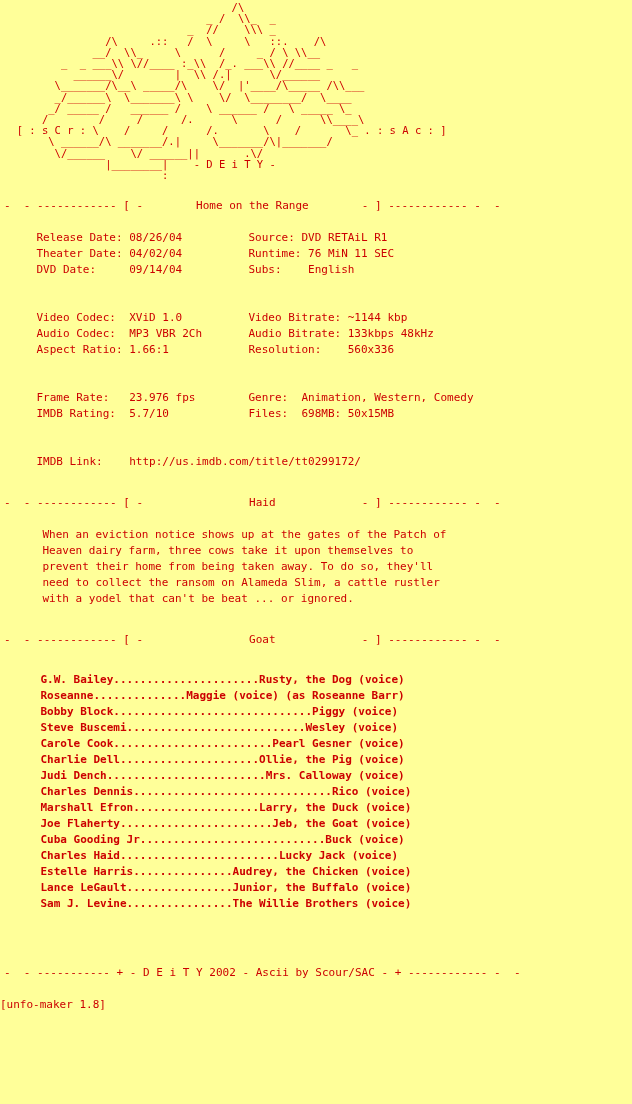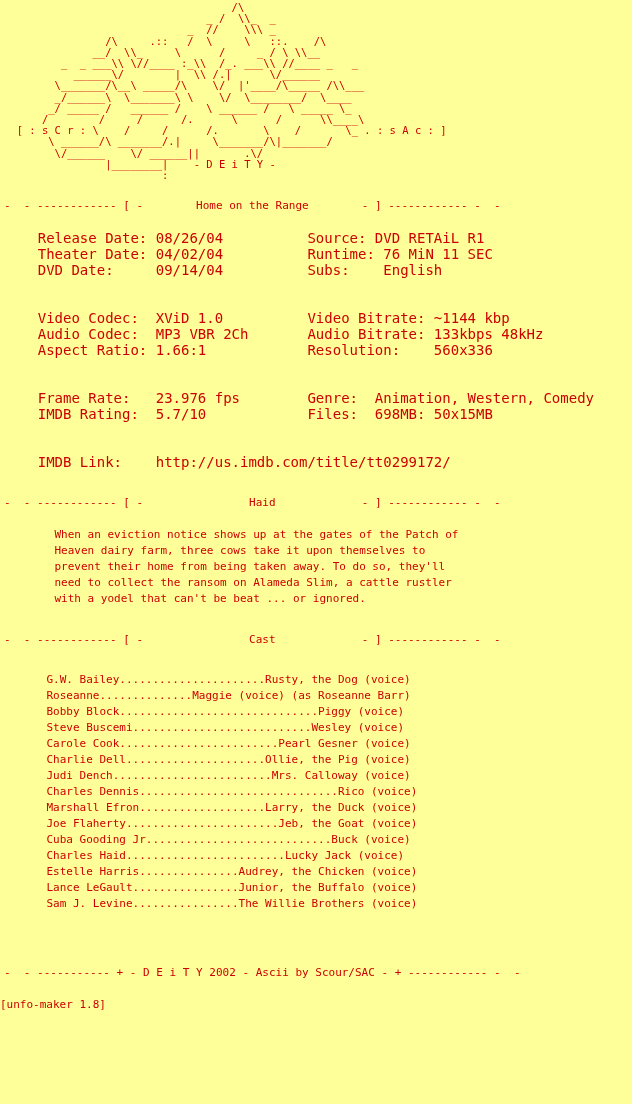--- a/index.html
+++ b/index.html
@@ -36,46 +36,46 @@
   }
   .sep {
     font-size: 11px;
     line-height: 13px;
     color: #cc0000;
     margin: 0;
     padding: 0 0 0 4px;
     white-space: pre;
   }
   .block {
-    padding-left: 4px;
+    padding-left: 10px;
     white-space: pre;
-    font-size: 14px;
+    font-size: 11px;
     line-height: 16px;
   }
   .spacer-sm { height: 10px; }
   .spacer-md { height: 18px; }
   .spacer-lg { height: 26px; }
   .footer-note {
     text-align: left;
     font-size: 11px;
     line-height: 16px;
     color: #cc0000;
   }
   .plot-block {
-    padding-left: 0;
+    padding-left: 16px;
     white-space: pre;
     font-size: 11px;
     line-height: 16px;
-    margin-left: 28px;
   }
   .cast-block {
-    padding-left: 20px;
+    padding-left: 14px;
     white-space: pre;
     font-size: 11px;
     line-height: 16px;
+    font-weight: bold;
   }
 </style>
 </head>
 <body>
 
 <div class="page">
 
   <pre class="ascii-logo">                                    /\
                                 _ /  \\_  _
                              _  //    \\\ _
@@ -122,21 +122,21 @@
   <div class="spacer-md"></div>
 
   <pre class="plot-block">    When an eviction notice shows up at the gates of the Patch of
     Heaven dairy farm, three cows take it upon themselves to
     prevent their home from being taken away. To do so, they'll
     need to collect the ransom on Alameda Slim, a cattle rustler
     with a yodel that can't be beat ... or ignored.</pre>
 
   <div class="spacer-lg"></div>
 
-  <pre class="sep"><span>-  - ------------ [ -</span>                <span>Cast</span>             <span>- ] ------------ -  -</span></pre>
+  <pre class="sep"><span>-  - ------------ [ -</span>                <span>Goat</span>             <span>- ] ------------ -  -</span></pre>
 
   <div class="spacer-lg"></div>
 
   <pre class="cast-block">    G.W. Bailey......................Rusty, the Dog (voice)
     Roseanne..............Maggie (voice) (as Roseanne Barr)
     Bobby Block..............................Piggy (voice)
     Steve Buscemi...........................Wesley (voice)
     Carole Cook........................Pearl Gesner (voice)
     Charlie Dell.....................Ollie, the Pig (voice)
     Judi Dench........................Mrs. Calloway (voice)

